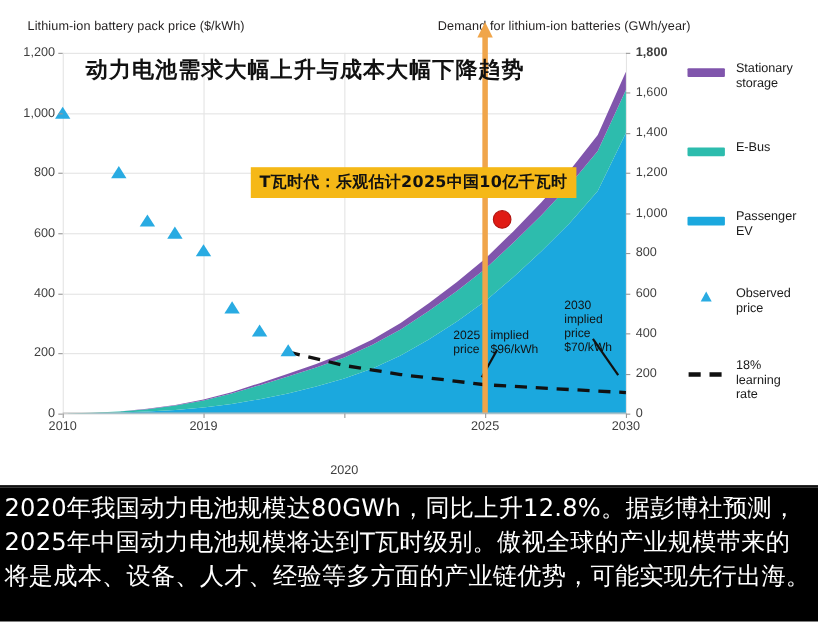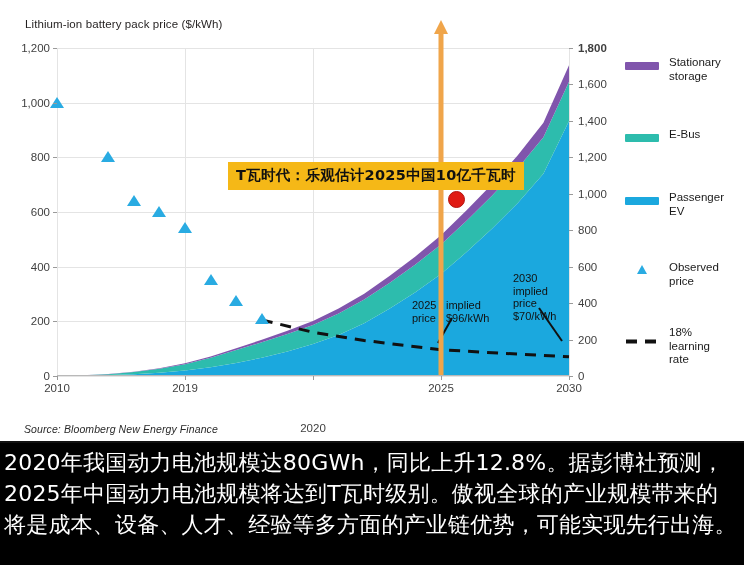--- a/index.html
+++ b/index.html
@@ -41,21 +41,21 @@
 
   .tri{
     position:absolute;width:0;height:0;
     border-left:7px solid transparent;border-right:7px solid transparent;
     border-bottom:11px solid #29ABE2;
     transform:translate(-50%,-55%);
   }
 
   
   #callout{
-    position:absolute;left:228px;top:162px;
+    position:absolute;left:228px;top:152px;
     background:#F5B817;color:#111;font-weight:bold;
     font-size:14.5px;padding:4px 8px 5px;white-space:nowrap;
     letter-spacing:.3px;
     font-family:"DejaVu Sans","Liberation Sans",sans-serif;
   }
   #red-dot{
     position:absolute;left:448px;top:191px;width:15px;height:15px;border-radius:50%;
     background:#E01B14;border:1px solid #b21410;
   }
 
@@ -102,20 +102,21 @@
 </style>
 </head>
 <body>
 
 <div id="root">
 
   <div id="chart-panel">
 
     <div class="axis-title" id="left-axis-title">Lithium-ion battery pack price ($/kWh)</div>
 
+    <div class="axis-title" id="right-axis-title">Demand for lithium-ion batteries (GWh/year)</div>
 
     <div id="plot">
       <div id="grid-layer">
           <div class="gridline" style="top: 328px;"></div>
           <div class="gridline" style="top: 273.333px;"></div>
           <div class="gridline" style="top: 218.667px;"></div>
           <div class="gridline" style="top: 164px;"></div>
           <div class="gridline" style="top: 109.333px;"></div>
           <div class="gridline" style="top: 54.6667px;"></div>
           <div class="gridline" style="top: 0px;"></div>
@@ -194,20 +195,21 @@
         <div class="xtick" style="left: 185px; top: 382px;">2019</div>
         <div class="xtickmark" style="left: 185px; top: 376px;"></div>
         <div class="xtick" style="left: 313px; top: 382px; margin-top: 40px;">2020</div>
         <div class="xtickmark" style="left: 313px; top: 376px;"></div>
         <div class="xtick" style="left: 441px; top: 382px;">2025</div>
         <div class="xtickmark" style="left: 441px; top: 376px;"></div>
         <div class="xtick" style="left: 569px; top: 382px;">2030</div>
         <div class="xtickmark" style="left: 569px; top: 376px;"></div>
       </div>
 
+    <div id="chart-title" style="position:absolute;left:78px;top:50px;font-size:20px;font-weight:bold;color:#111;letter-spacing:1px;font-family:'DejaVu Sans','Liberation Sans',sans-serif;">动力电池需求大幅上升与成本大幅下降趋势</div>
 
     <div id="callout">T瓦时代：乐观估计2025中国10亿千瓦时</div>
     <div id="red-dot"></div>
 
     <div class="inchart-label" id="label-2025">2025
 price</div>
     <div class="inchart-label" id="label-2025b">implied
 $96/kWh</div>
     <div class="inchart-label" id="label-2030">2030
 implied
@@ -237,21 +239,20 @@
         <div class="legend-row" style="top: 270px; position: absolute;">
           <div class="legend-dash"><svg width="34" height="9" viewBox="0 0 34 9">
               <line x1="1" y1="4.5" x2="33" y2="4.5" stroke="#111111" stroke-width="4" stroke-dasharray="11 8"></line>
             </svg></div>
           <div class="legend-text">18%
 learning
 rate</div>
         </div>
       </div>
 
-    <div id="source">Source: Bloomberg New Energy Finance</div>
   </div>
 
   <div id="divider"></div>
 
   <div id="caption">
     <p>2020年我国动力电池规模达80GWh，同比上升12.8%。据彭博社预测，2025年中国动力电池规模将达到T瓦时级别。傲视全球的产业规模带来的将是成本、设备、人才、经验等多方面的产业链优势，可能实现先行出海。</p>
   </div>
 </div>
 
 </body></html>

